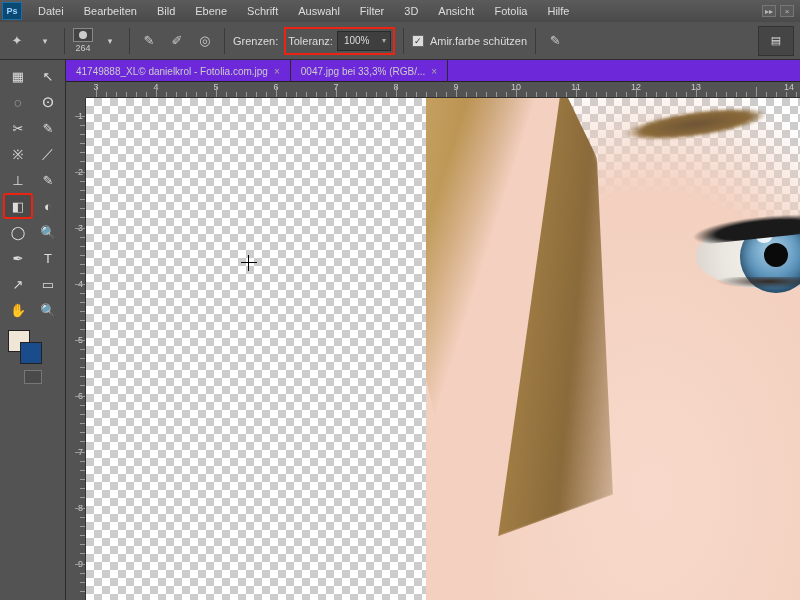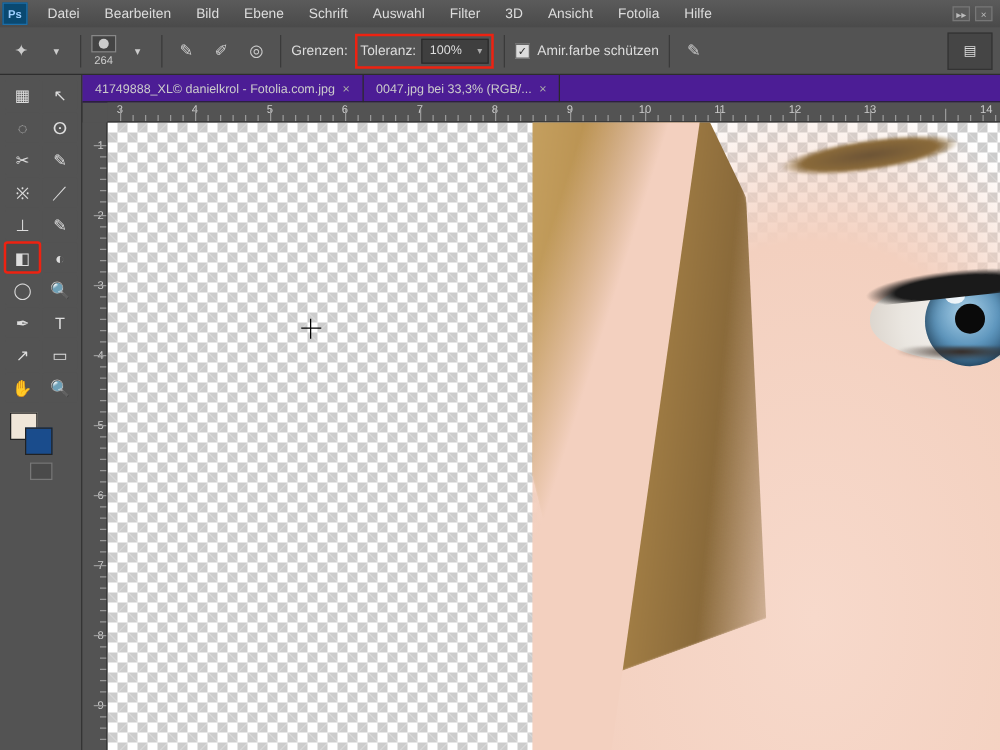--- a/index.html
+++ b/index.html
@@ -26,21 +26,21 @@
   .dock { position:absolute; left:0; top:60px; bottom:0; width:66px; background:#535353; border-right:1px solid #2b2b2b;}
   .toolgrid { display:grid; grid-template-columns: 28px 28px; gap:2px; padding:4px 4px; }
   .tool { width:28px;height:24px;background:#535353;display:flex;align-items:center;justify-content:center;color:#ddd;font-size:13px;border-radius:2px;}
   .tool.sel{ outline:2px solid #e21; outline-offset:-1px; background:#4a4a4a;}
   .swatches{ padding:6px; position:relative; height:44px;}
   .sw-fg{width:22px;height:22px;background:#f0e6d8;border:1px solid #222;position:absolute;left:8px;top:4px;}
   .sw-bg{width:22px;height:22px;background:#1a4c8c;border:1px solid #222;position:absolute;left:20px;top:16px;}
   .qm{padding:0 4px;display:flex;justify-content:center;}
   .qm span{width:18px;height:14px;border:1px solid #777;background:#4a4a4a;}
 
-  .doctabs { position:absolute; left:66px; top:60px; right:0; height:22px; background:#4c1d95; display:flex; border-bottom:1px solid #222;}
+  .doctabs { position:absolute; left:66px; top:60px; right:0; height:22px; background:#6d28d9; display:flex; border-bottom:1px solid #222;}
   .tab { padding:0 10px; height:22px; display:flex;align-items:center;gap:6px;font-size:10px;color:#ccc;border-right:1px solid #2a2a2a; white-space:nowrap;}
   .tab.active{ background:#303030; color:#eee;}
   .tab .x{font-size:10px;color:#aaa;}
 
   .ruler-h { position:absolute; left:86px; top:82px; right:0; height:16px; background:#535353; border-bottom:1px solid #333; overflow:hidden;}
   .ruler-h .tick{position:absolute;bottom:0;width:1px;height:6px;background:#999;}
   .ruler-h .ticklbl{position:absolute;top:0;font-size:9px;color:#ccc;transform:translateX(-50%);}
   .ruler-v { position:absolute; left:66px; top:98px; bottom:0; width:20px; background:#535353; border-right:1px solid #333;}
   .ruler-v .tick{position:absolute;right:0;height:1px;width:6px;background:#999;}
   .ruler-v .ticklbl{position:absolute;right:2px;font-size:9px;color:#ccc;transform:translateY(-50%);}

